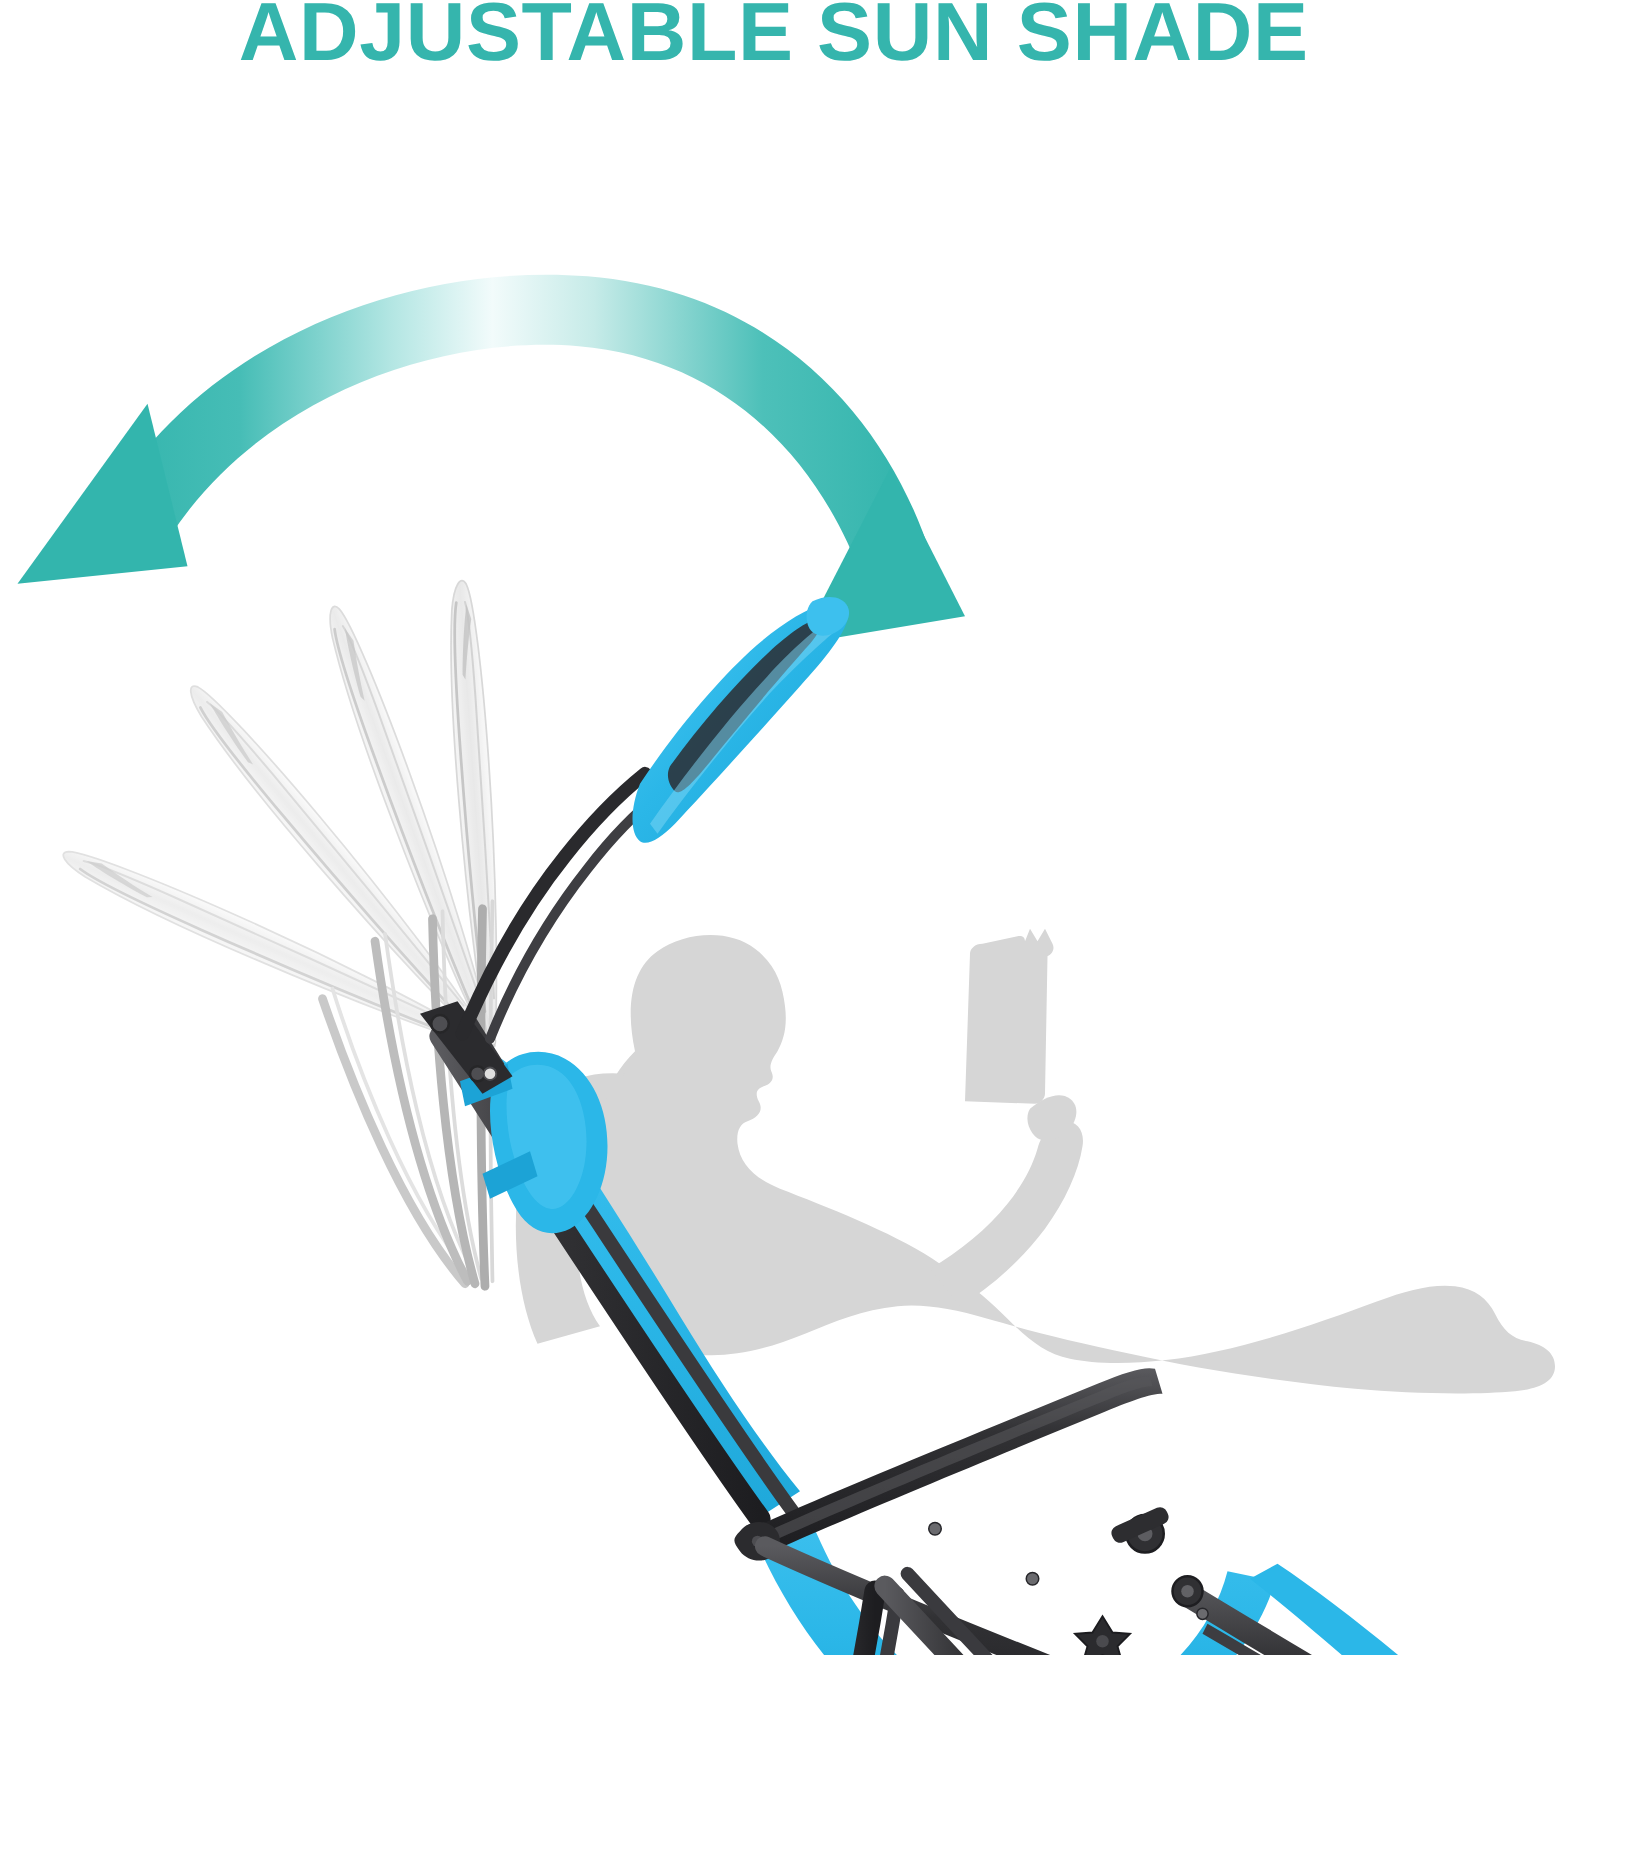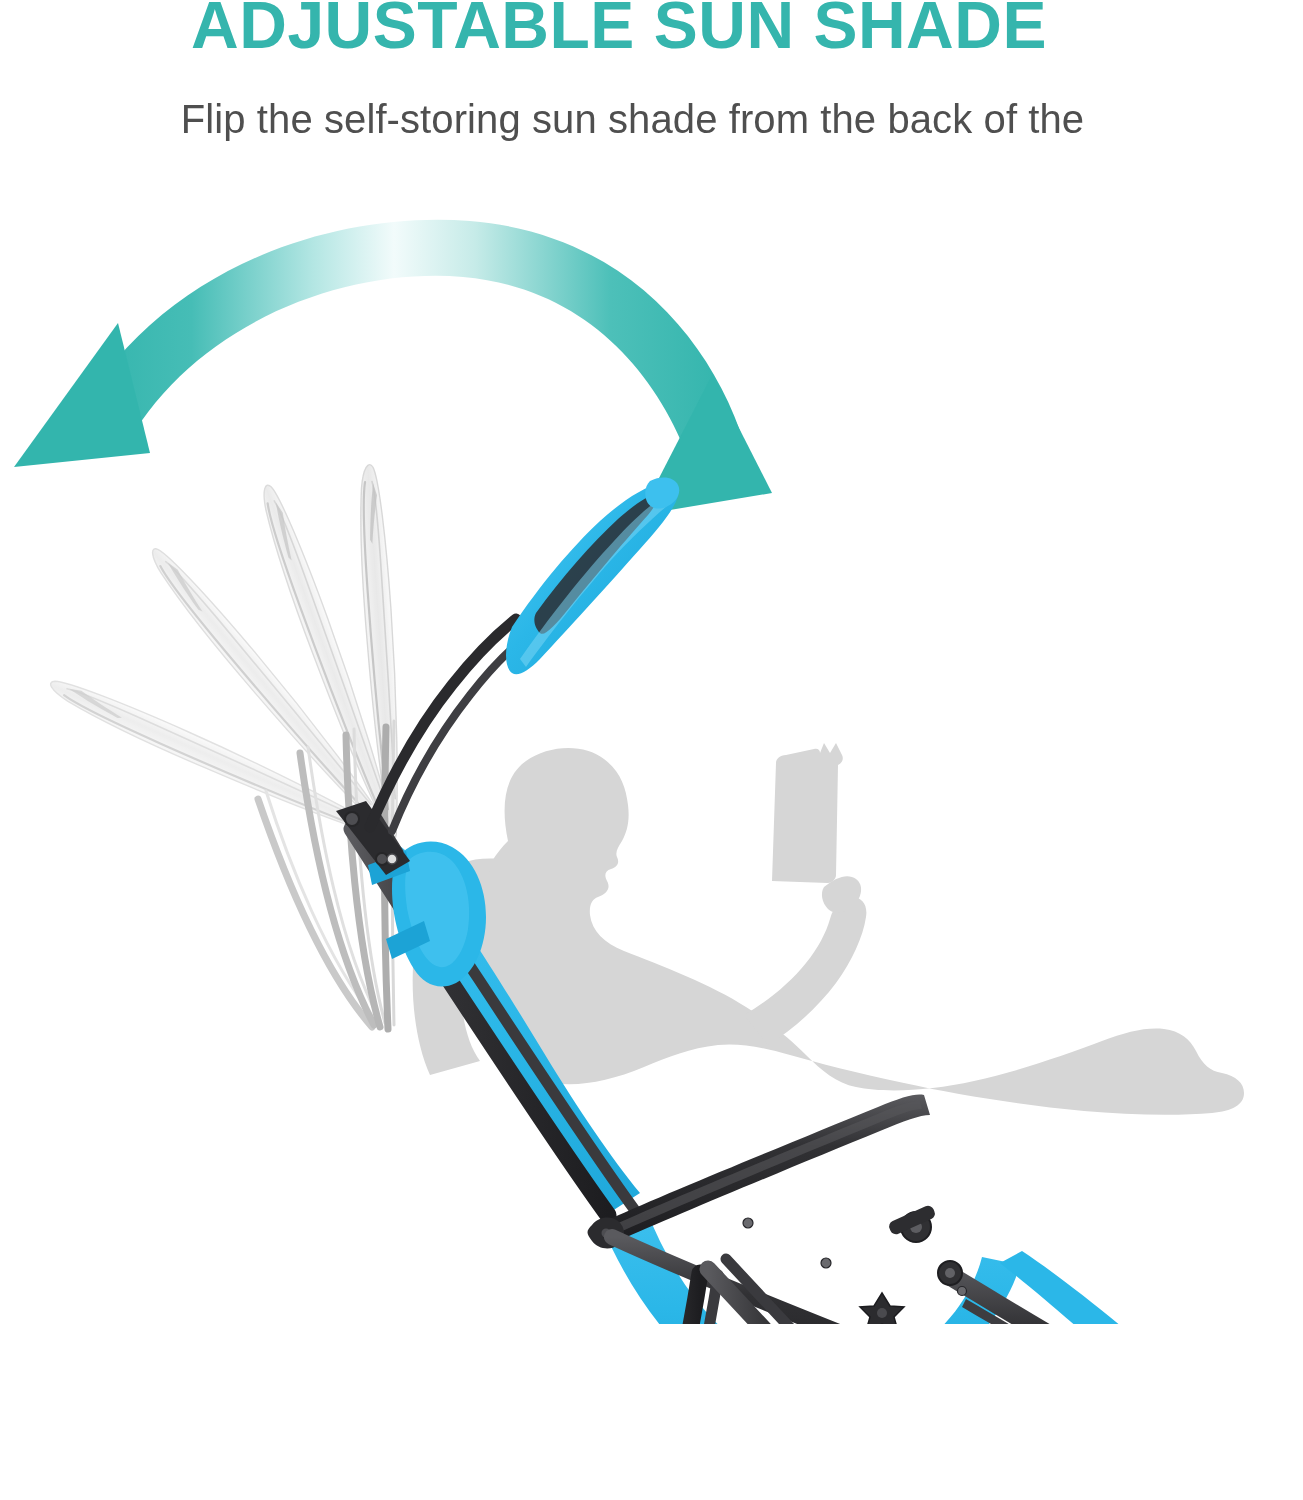--- a/index.html
+++ b/index.html
@@ -73,21 +73,20 @@
   .stage svg { display: block; }
 </style>
 </head>
 <body>
 
 <div id="page">
 
   <div class="header">
     <div class="title">ADJUSTABLE SUN SHADE</div>
     <div class="subtitle">
-      <span class="line">Flip the self-storing sun shade from the back of the</span>
     </div>
   </div>
 
   <div class="stage">
     <svg width="1303" height="1285" viewBox="0 0 1303 1285" xmlns="http://www.w3.org/2000/svg">
       <defs>
 
         <linearGradient id="arcGrad" x1="0" y1="0" x2="1" y2="0">
           <stop offset="0.00" stop-color="#2fb3ab"></stop>
           <stop offset="0.18" stop-color="#46bdb6"></stop>

